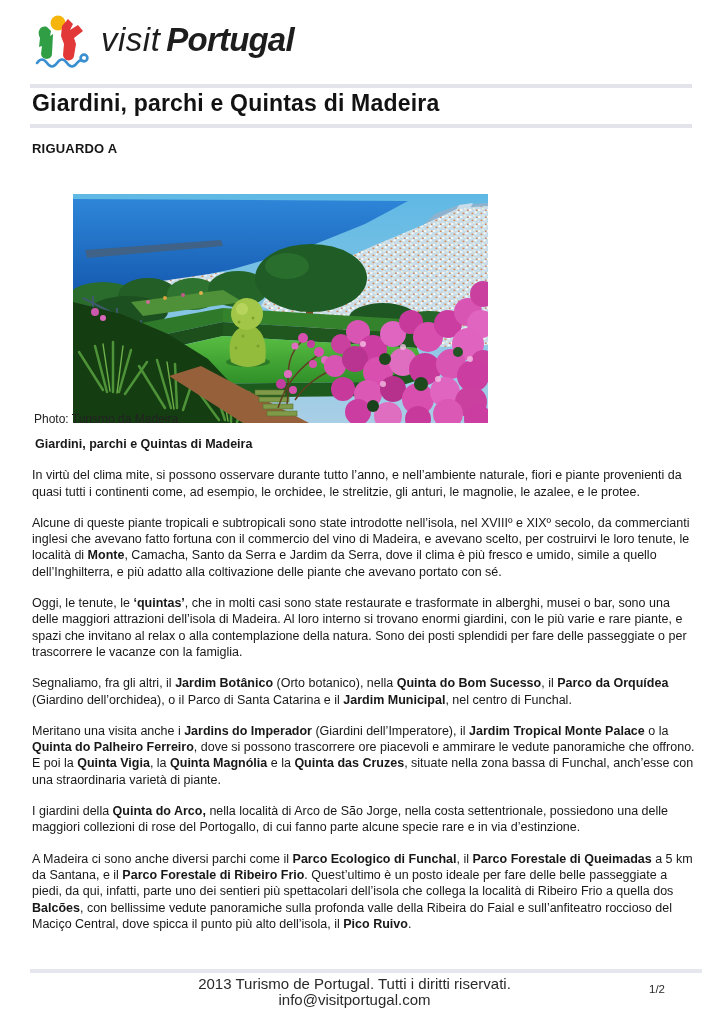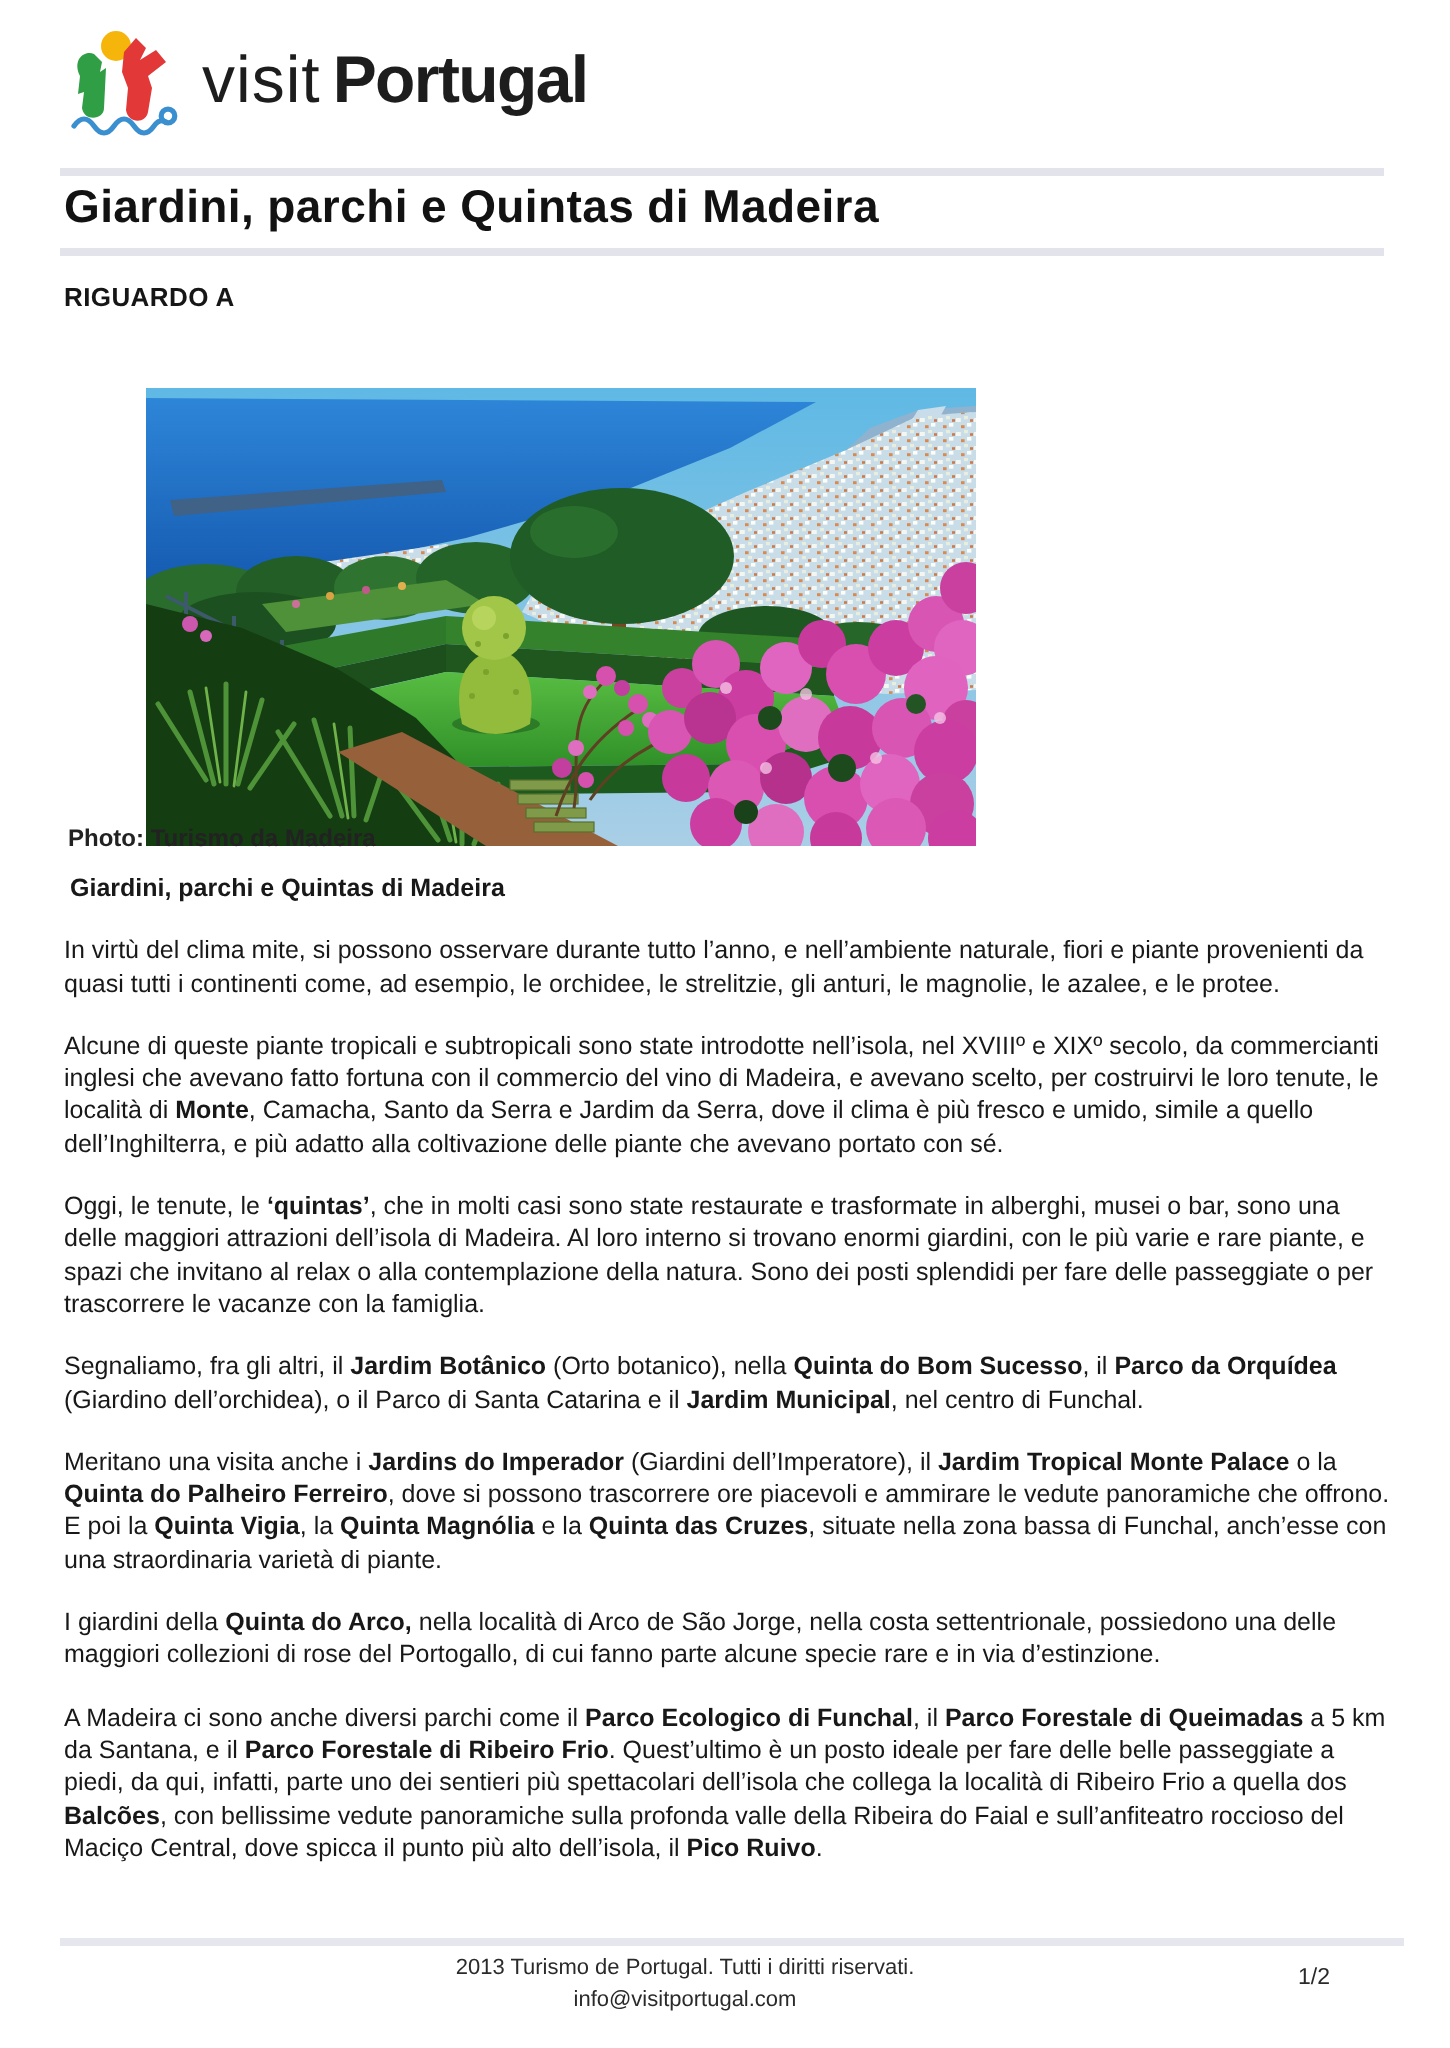--- a/index.html
+++ b/index.html
@@ -1,49 +1,49 @@
 <!DOCTYPE html>
 <html><head>
 <meta charset="utf-8">
 <style>
   html,body{margin:0;padding:0;background:#ffffff;}
   .page{
     position:relative;width:725px;height:1024px;background:#ffffff;
     font-family:"Liberation Sans",sans-serif;color:#1b1b1b;overflow:hidden;
   }
   
-  .logo{position:absolute;left:33px;top:14px;display:flex;align-items:center;gap:11px;}
+  .logo{position:absolute;left:33px;top:14px;display:flex;align-items:center;gap:11px;font-style:italic;}
   .logo-mark{width:57px;height:56px;flex:0 0 auto;}
   .logo-text{font-size:33px;line-height:1;white-space:nowrap;color:#1d1d1d;padding-bottom:6px;}
   .logo-text .visit{font-weight:400;letter-spacing:0.5px;}
   .logo-text .portugal{font-weight:700;letter-spacing:-0.8px;margin-left:6px;}
   
   .divider{position:absolute;left:30px;width:662px;height:4px;background:#e3e3ec;}
   .div-top{top:84px;}
   .div-title{top:124px;}
   .div-footer{top:969px;width:672px;height:4px;background:#e6e6ef;}
   
   .doc-title{position:absolute;left:32px;top:88px;margin:0;font-size:23px;line-height:30px;
     font-weight:700;color:#121212;letter-spacing:0.2px;}
   .section-label{position:absolute;left:32px;top:141px;font-size:13px;font-weight:700;
     letter-spacing:0.2px;color:#161616;}
   
   .photo{position:absolute;left:33px;top:178px;width:415px;height:229px;overflow:hidden;}
   .photo svg{display:block;}
-  .caption{position:absolute;left:34px;top:412px;font-size:12px;color:#222;font-weight:bold;}
+  .caption{position:absolute;left:34px;top:412px;font-size:12px;color:#222;}
   
   .article{position:absolute;left:32px;top:436px;width:665px;font-size:12.5px;
     line-height:16.3px;color:#181818;}
   .article-heading{margin:0;padding-left:3px;font-size:12.5px;font-weight:700;}
   .lead{margin:4px 0 15px 0;font-weight:700;}
   .body-par{margin:15px 0;}
   .body-par b{font-weight:700;}
   
-  .footer-text{position:absolute;left:20px;top:976px;width:645px;text-align:center;
-    font-size:11px;line-height:16px;color:#2a2a2a;}
+  .footer-text{position:absolute;left:32px;top:976px;width:645px;text-align:center;
+    font-size:15px;line-height:16px;color:#2a2a2a;}
   .page-number{position:absolute;right:60px;top:983px;font-size:11.5px;color:#2a2a2a;text-align:center;}
 </style>
 </head>
 <body>
 
 <div class="page">
 
   <div class="logo">
     <span class="logo-mark">
       <svg viewBox="0 0 57 56" width="57" height="56">

